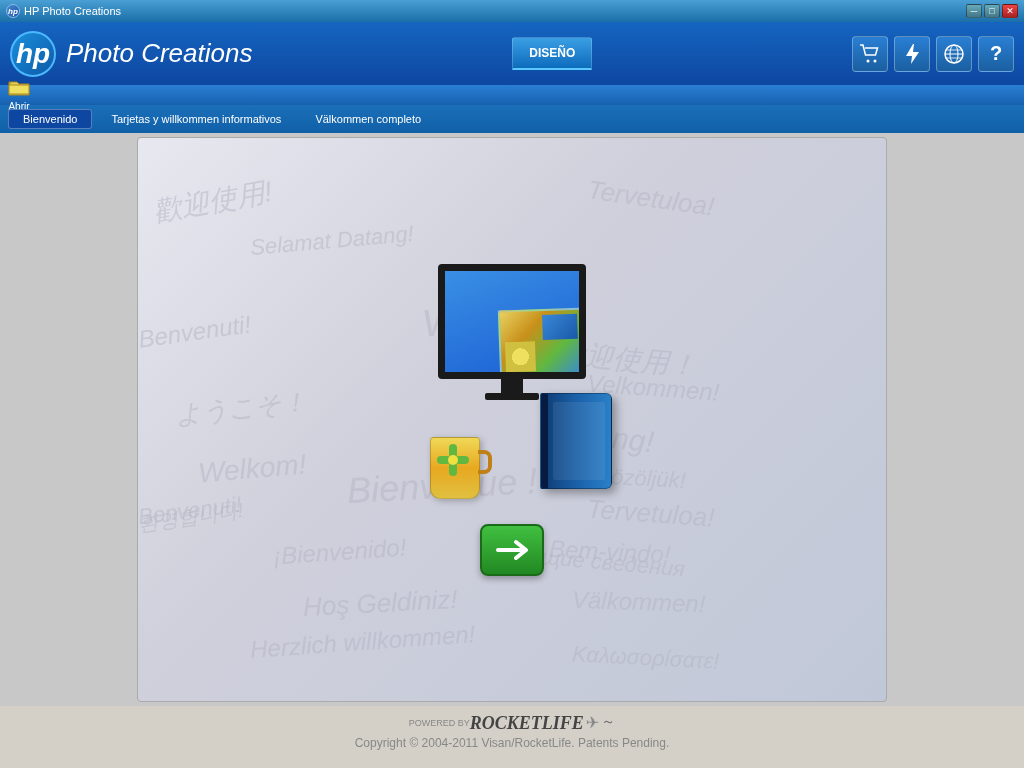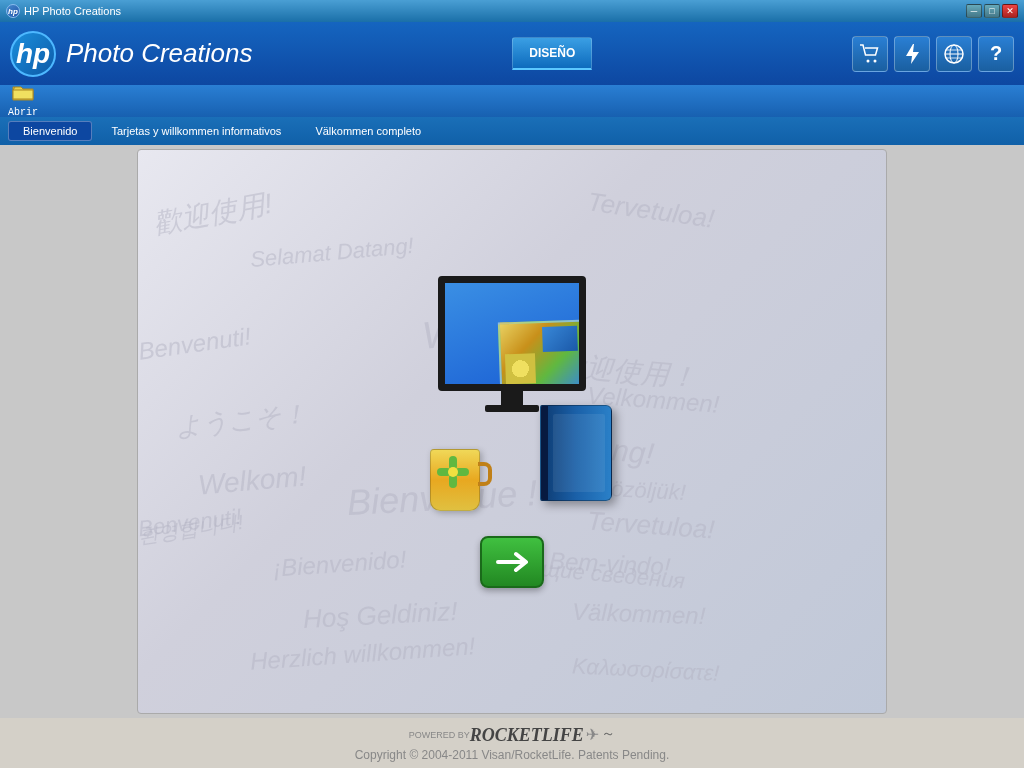--- a/index.html
+++ b/index.html
@@ -115,26 +115,25 @@
       align-items: center;
       justify-content: center;
       cursor: pointer;
       color: white;
       font-size: 18px;
     }
 
     
     .toolbar {
       background: linear-gradient(to bottom, #2a7fd4, #1760b0);
-      height: 32px;
+      height: 20px;
       display: flex;
       align-items: center;
       padding: 8px 8px;
       gap: 4px;
-      font-family: Liberation Mono, monospace;
     }
     .toolbar-open {
       display: flex;
       flex-direction: column;
       align-items: center;
       color: white;
       font-size: 10px;
       cursor: pointer;
       gap: 1px;
     }

